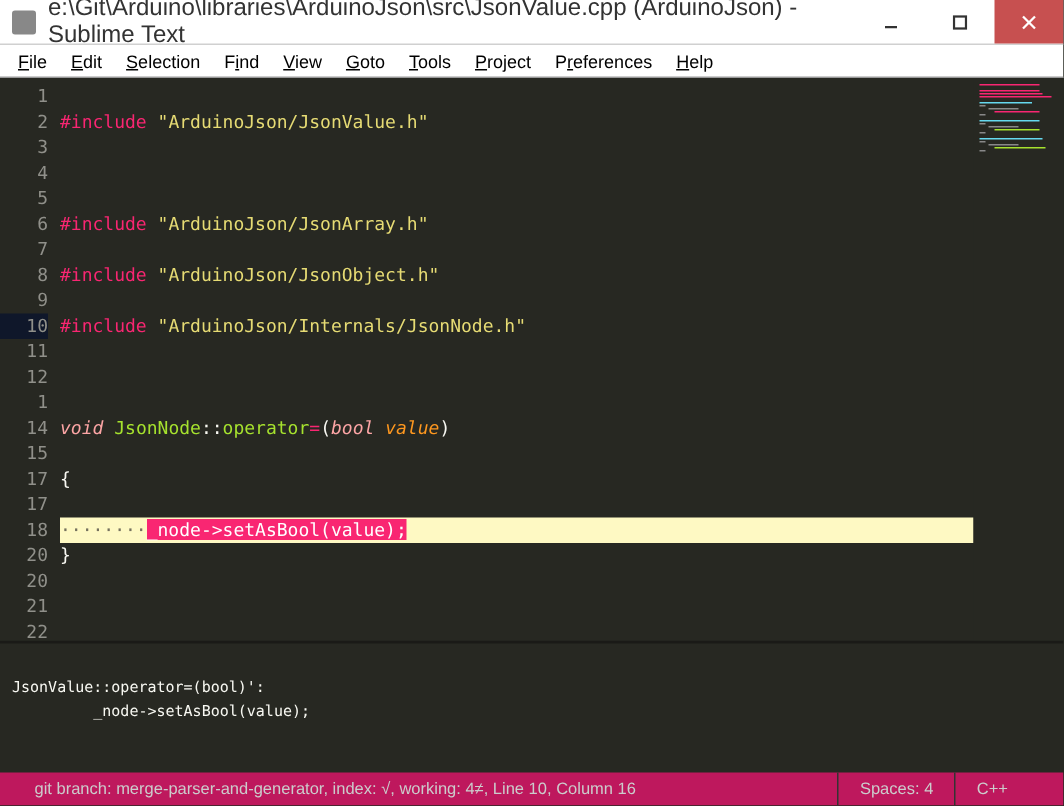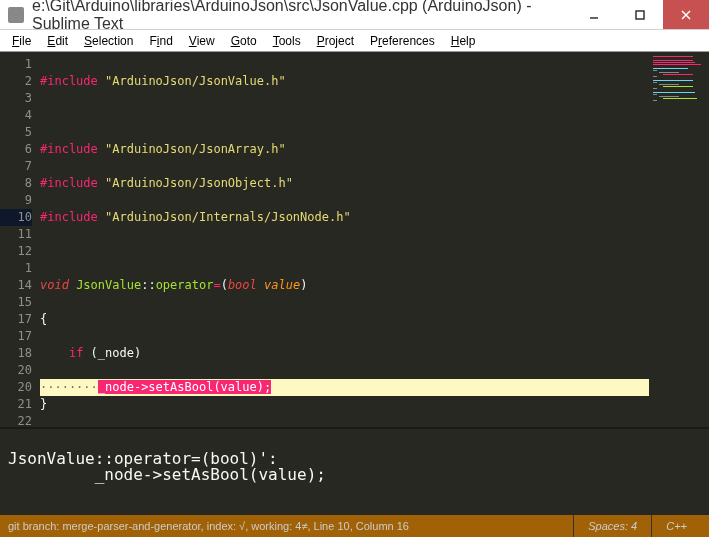--- a/index.html
+++ b/index.html
@@ -80,21 +80,21 @@
 .code {
   flex: 1;
   font-family: Consolas, monospace;
   font-size: 12px;
   color: #f8f8f2;
   padding: 4px 0;
   line-height: 17px;
   white-space: pre;
 }
 .code .kw { color: #f92672; }
-.code .type { color: #ef4444; font-style: italic; }
+.code .type { color: #fca5a5; font-style: italic; }
 .code .str { color: #e6db74; }
 .code .fn { color: #a6e22e; }
 .code .param { color: #fd971f; font-style: italic; }
 .code .op { color: #f92672; }
 .code .hl { background: #f92672; color: #fff; }
 .code .dots { color: #75715e; }
 .line-hl-gutter { background: #0f172a; }
 .line-hl { background: #fef9c3; display: inline-block; width: 100%; }
 
 .minimap {
@@ -109,46 +109,45 @@
 }
 .mm-line {
   height: 1px;
   margin-bottom: 1px;
 }
 
 .console {
   background: #272822;
   border-top: 2px solid #1a1a17;
   font-family: Consolas, monospace;
-  font-size: 16px;
+  font-size: 10px;
   color: #f8f8f2;
   padding: 6px 8px;
   line-height: 16px;
   height: 88px;
   overflow: hidden;
   white-space: pre-wrap;
 }
 
 .statusbar {
-  background: #a16207;
+  background: #be185d;
   height: 22px;
   display: flex;
   align-items: center;
   color: #ccc;
   font-size: 11px;
-  padding: 0 8px;
+  padding: 0 23px;
 }
 .status-left { flex: 1; }
 .status-seg {
   padding: 0 14px;
   border-left: 1px solid #333;
   height: 100%;
   display: flex;
   align-items: center;
-  font-style: italic;
 }
 </style>
 </head>
 <body>
 
 <div class="titlebar">
   <div class="titlebar-icon"></div>
   <div class="titlebar-text">e:\Git\Arduino\libraries\ArduinoJson\src\JsonValue.cpp (ArduinoJson) - Sublime Text</div>
   <div class="win-btns">
     <div class="win-btn">
@@ -209,23 +208,22 @@
     <div>22</div>
 
   </div>
   <div class="code">
 <div><span class="kw">#include</span> <span class="str">"ArduinoJson/JsonValue.h"</span></div>
 <div> </div>
 <div><span class="kw">#include</span> <span class="str">"ArduinoJson/JsonArray.h"</span></div>
 <div><span class="kw">#include</span> <span class="str">"ArduinoJson/JsonObject.h"</span></div>
 <div><span class="kw">#include</span> <span class="str">"ArduinoJson/Internals/JsonNode.h"</span></div>
 <div> </div>
-<div><span class="type">void</span> <span class="fn">JsonValue</span>::<span class="fn">operator</span><span class="op">=</span>(<span class="type">bool</span> <span class="param">value</span>)</div>
+<div><span class="type">void</span> <span class="fn">JsonNode</span>::<span class="fn">operator</span><span class="op">=</span>(<span class="type">bool</span> <span class="param">value</span>)</div>
 <div><span>{</span></div>
-<div>    <span class="kw">if</span> (<span>_node</span>)</div>
 <div class="line-hl"><span class="dots">········</span><span class="hl">_node-&gt;setAsBool(value);</span></div>
 <div><span>}</span></div>
 
 
 
 
 
 
 
 

